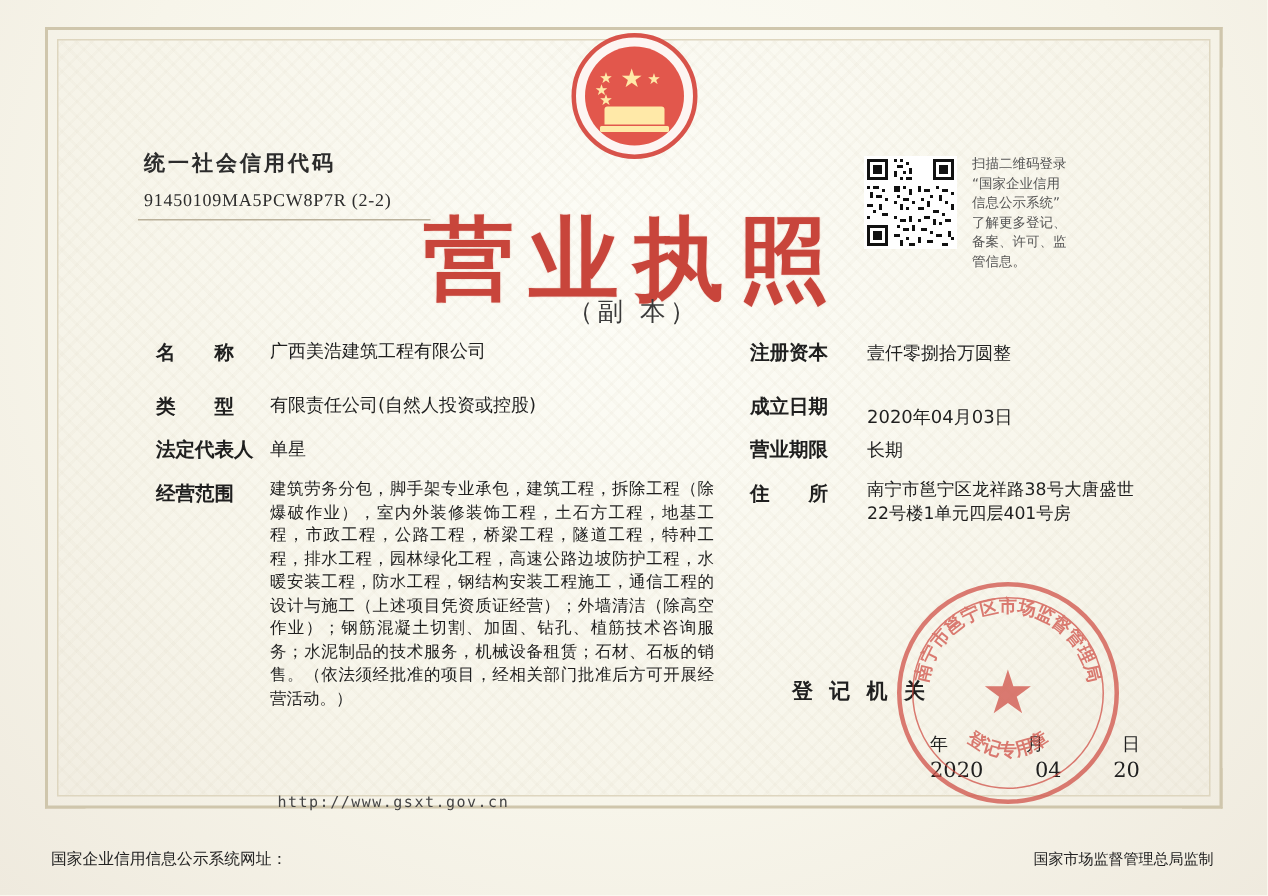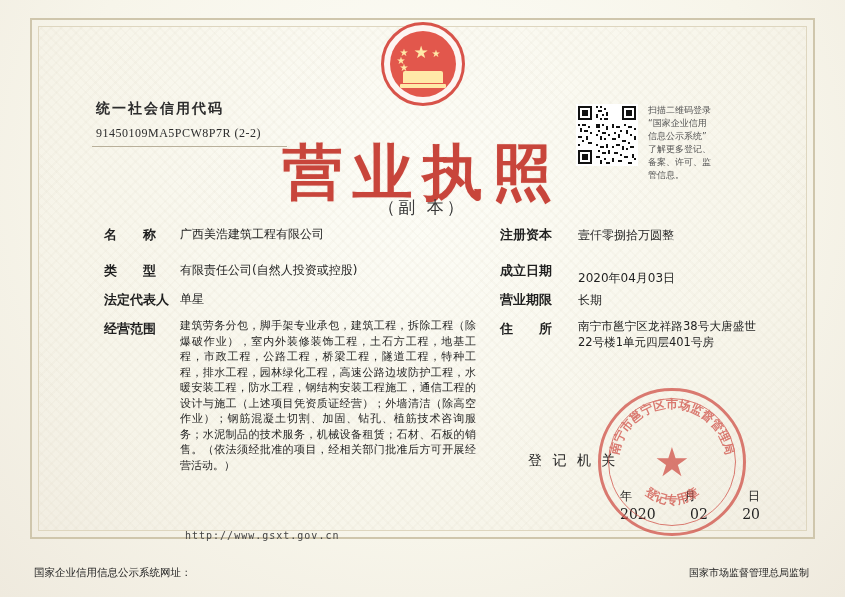--- a/index.html
+++ b/index.html
@@ -129,21 +129,21 @@
   }
   .addr-text{
     position:absolute;left:578px;top:318px;width:178px;
     font-size:11.5px;line-height:16px;color:#1f1f1f;text-align:justify;
     font-family:"DejaVu Sans",sans-serif;
   }
 
   
   .reg-auth{
     position:absolute;left:528px;top:452px;
-    font-size:14px;font-weight:normal;letter-spacing:3px;color:#1f1f1f;
+    font-size:14px;font-weight:bold;letter-spacing:3px;color:#1f1f1f;
     font-family:"DejaVu Sans",sans-serif;
   }
   .reg-date{
     position:absolute;top:462px;left:620px;width:140px;
     display:flex;justify-content:space-between;
     font-size:14px;color:#1f1f1f;font-family:"DejaVu Serif",serif;margin-top:44px;
   }
   .reg-ymd{
     position:absolute;top:488px;left:620px;width:140px;
     display:flex;justify-content:space-between;
@@ -339,21 +339,21 @@
 
   <div class="fld-label right-col-label" style="top:291px;">营业期限</div>
   <div class="fld-value right-col-value" style="top:292px;">长期</div>
 
   <div class="fld-label" style="left:500px;top:320px;">住　　所</div>
   <div class="addr-text">南宁市邕宁区龙祥路38号大唐盛世22号楼1单元四层401号房</div>
 
   <div class="reg-auth">登 记 机 关</div>
   <div class="reg-date">
     <span>2020</span>
-    <span>02</span>
+    <span>04</span>
     <span>20</span>
   </div>
   <div class="reg-ymd">
     <span>年</span>
     <span>月</span>
     <span>日</span>
   </div>
 
   <div class="seal">
     <div class="outer"></div>

